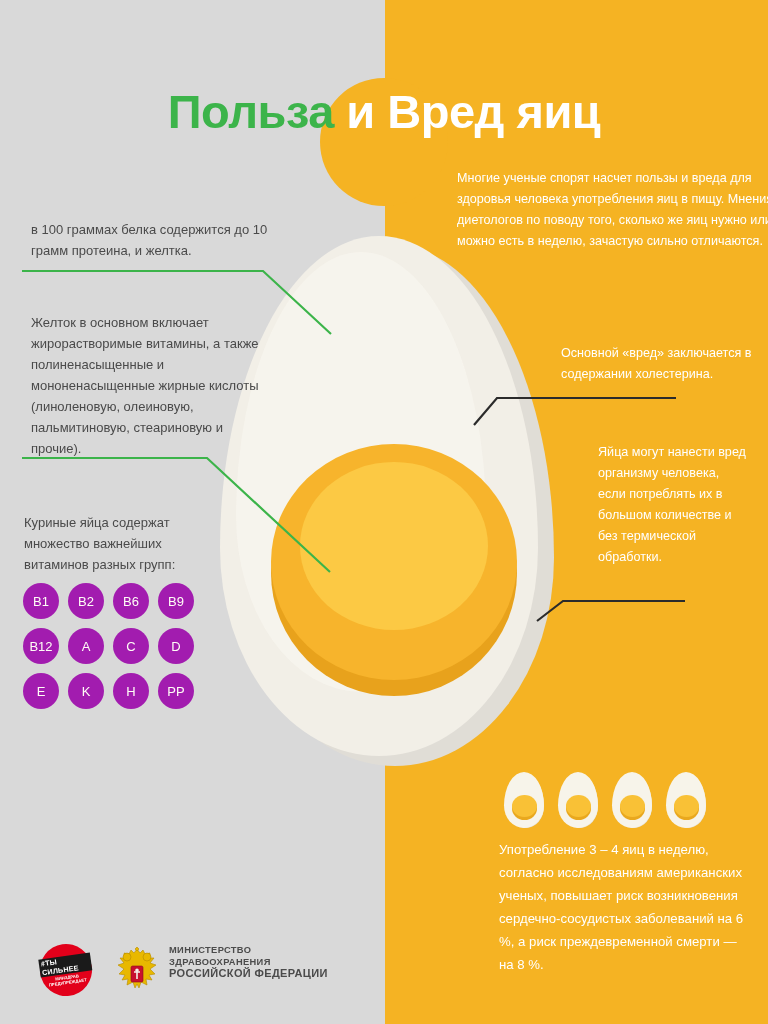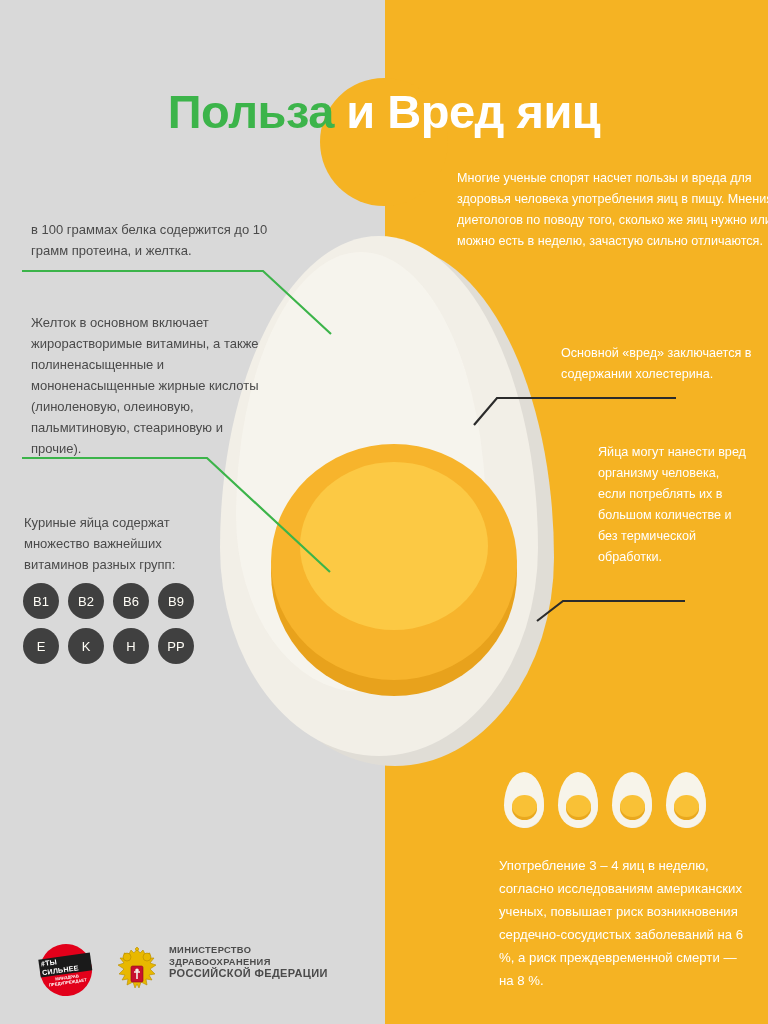--- a/index.html
+++ b/index.html
@@ -112,36 +112,36 @@
 
   
   .vit-grid{
     position:absolute;
     left:23px;top:583px;
     width:190px;
   }
   .vit-row{display:flex;gap:9px;margin-bottom:9px;}
   .vit{
     width:36px;height:36px;border-radius:50%;
-    background:#404040;
+    background:#a21caf;
     color:#fffdf6;
     font-size:13px;
     display:flex;align-items:center;justify-content:center;
   }
 
   
   .rtext{
     position:absolute;
     color:#ffffff;
     font-size:12.6px;
     line-height:21px;
   }
   .txt-harm{left:546px;top:343px;width:215px;margin-left:15px;}
   .txt-risk{left:598px;top:442px;width:152px;}
-  .txt-study{left:499px;top:838px;width:250px;font-size:13.2px;line-height:23px;margin-top:16px;}
+  .txt-study{left:499px;top:838px;width:250px;font-size:13.2px;line-height:23px;}
 
   
   .small-eggs{
     position:absolute;
     left:504px;top:772px;
     display:flex;gap:14px;
   }
   .s-egg{position:relative;width:40px;height:56px;}
   .s-egg .sw{
     position:absolute;left:0;top:0;width:40px;height:56px;
@@ -229,20 +229,26 @@
   <div class="ltext txt-protein">в 100 граммах белка содержится до 10 грамм протеина, и желтка.</div>
   <div class="ltext txt-vitamins">Куриные яйца содержат множество важнейших витаминов разных групп:</div>
   <div class="ltext txt-yolk">Желток в основном включает жирорастворимые витамины, а также полиненасыщенные и мононенасыщенные жирные кислоты (линоленовую, олеиновую, пальмитиновую, стеариновую и прочие).</div>
 
   <div class="vit-grid">
     <div class="vit-row">
       <div class="vit">B1</div>
       <div class="vit">B2</div>
       <div class="vit">B6</div>
       <div class="vit">B9</div>
+    </div>
+    <div class="vit-row">
+      <div class="vit">B12</div>
+      <div class="vit">A</div>
+      <div class="vit">C</div>
+      <div class="vit">D</div>
     </div>
     <div class="vit-row">
       <div class="vit">E</div>
       <div class="vit">K</div>
       <div class="vit">H</div>
       <div class="vit">PP</div>
     </div>
   </div>
 
   <div class="rtext txt-harm">Основной «вред» заключается в содержании холестерина.</div>

